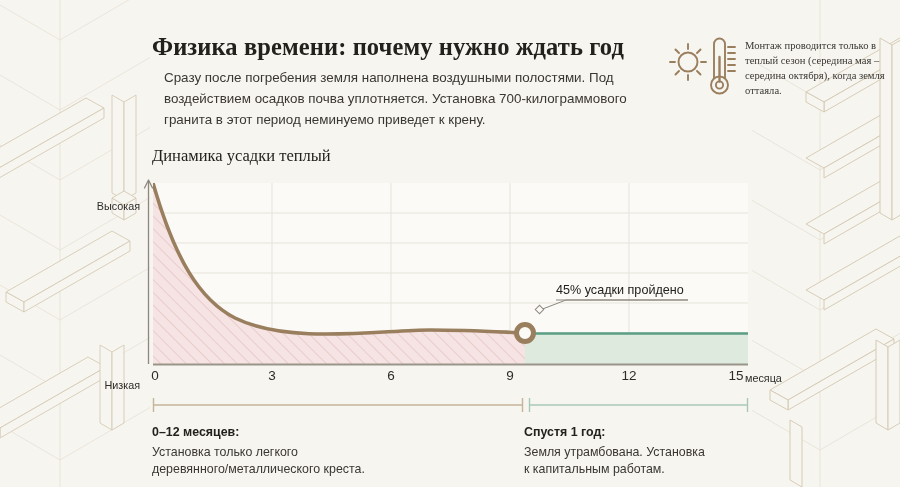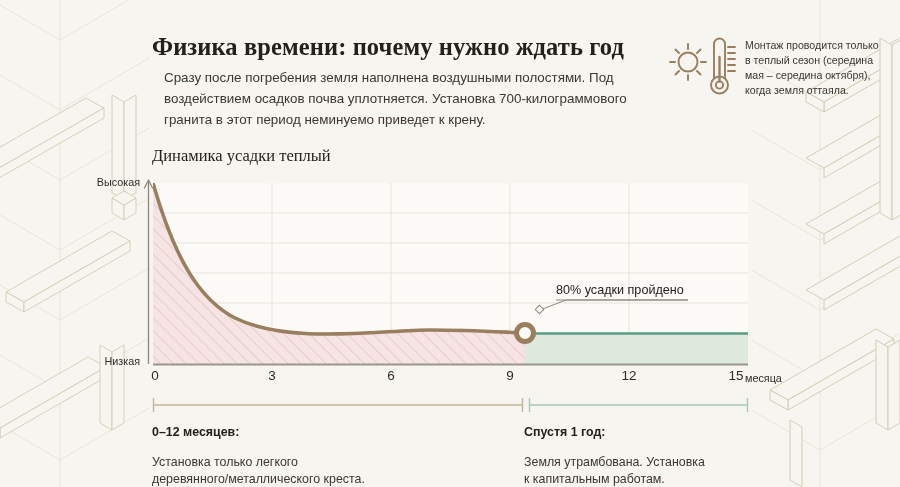--- a/index.html
+++ b/index.html
@@ -24,51 +24,51 @@
   }
   .lede{
     position:absolute;left:164px;top:68px;width:490px;
     font-size:13.4px;line-height:1.56;color:#3a3732;
   }
 
   
   .season-icon{position:absolute;left:664px;top:30px;width:76px;height:72px;}
   .season-text{
     position:absolute;left:745px;top:38px;width:140px;
-    font-size:10.6px;line-height:1.42;color:#3a3732;
+    font-size:10.6px;line-height:1.42;color:#3a3732;font-family:Liberation Serif, serif;
   }
 
   
   .chart-title{
     position:absolute;left:152px;top:146px;
     font-family:"Liberation Serif", serif;
     font-size:16.5px;font-weight:400;color:#23211e;
   }
   .chart-wrap{position:absolute;left:0;top:0;width:900px;height:487px;}
   .axis-label{
-    position:absolute;font-size:10.8px;color:#2e2c28;text-align:right;
+    position:absolute;font-size:10.8px;color:#2e2c28;text-align:right;margin-top:24px;
   }
   .y-high{left:84px;top:176px;width:56px;}
   .y-low{left:84px;top:355px;width:56px;}
   .x-tick{
     position:absolute;top:368px;font-size:13.5px;color:#2e2c28;
     transform:translateX(-50%);
   }
   .x-unit{
     position:absolute;top:372px;font-size:10.8px;color:#2e2c28;
   }
 
   .annot-text{
     position:absolute;left:556px;top:283px;
     font-size:12.6px;color:#23211e;white-space:nowrap;
   }
 
   
   .foot{position:absolute;font-size:12.4px;line-height:1.42;color:#3a3732;}
-  .foot b{display:block;font-weight:700;color:#23211e;margin-bottom:12px;}
+  .foot b{display:block;font-weight:700;color:#23211e;margin-bottom:2px;}
   .foot-left{left:152px;top:424px;width:330px;}
   .foot-right{left:524px;top:424px;width:300px;}
 </style>
 </head>
 <body>
 
 <div id="stage">
 
   <svg class="bg-art" viewBox="0 0 900 487">
     <defs>
@@ -248,21 +248,21 @@
   <div class="axis-label y-low">Низкая</div>
 
   <div class="x-tick" style="left:155px">0</div>
   <div class="x-tick" style="left:272px">3</div>
   <div class="x-tick" style="left:391px">6</div>
   <div class="x-tick" style="left:510px">9</div>
   <div class="x-tick" style="left:629px">12</div>
   <div class="x-tick" style="left:736px">15</div>
   <div class="x-unit" style="left:745px">месяца</div>
 
-  <div class="annot-text">80% усадки пройдено</div>
+  <div class="annot-text">45% усадки пройдено</div>
 
   <div class="foot foot-left">
     <b>0–12 месяцев:</b>
     <span>Установка только легкого</span><br>
     <span>деревянного/металлического креста.</span>
   </div>
 
   <div class="foot foot-right">
     <b>Спустя 1 год:</b>
     <span>Земля утрамбована. Установка</span><br>

